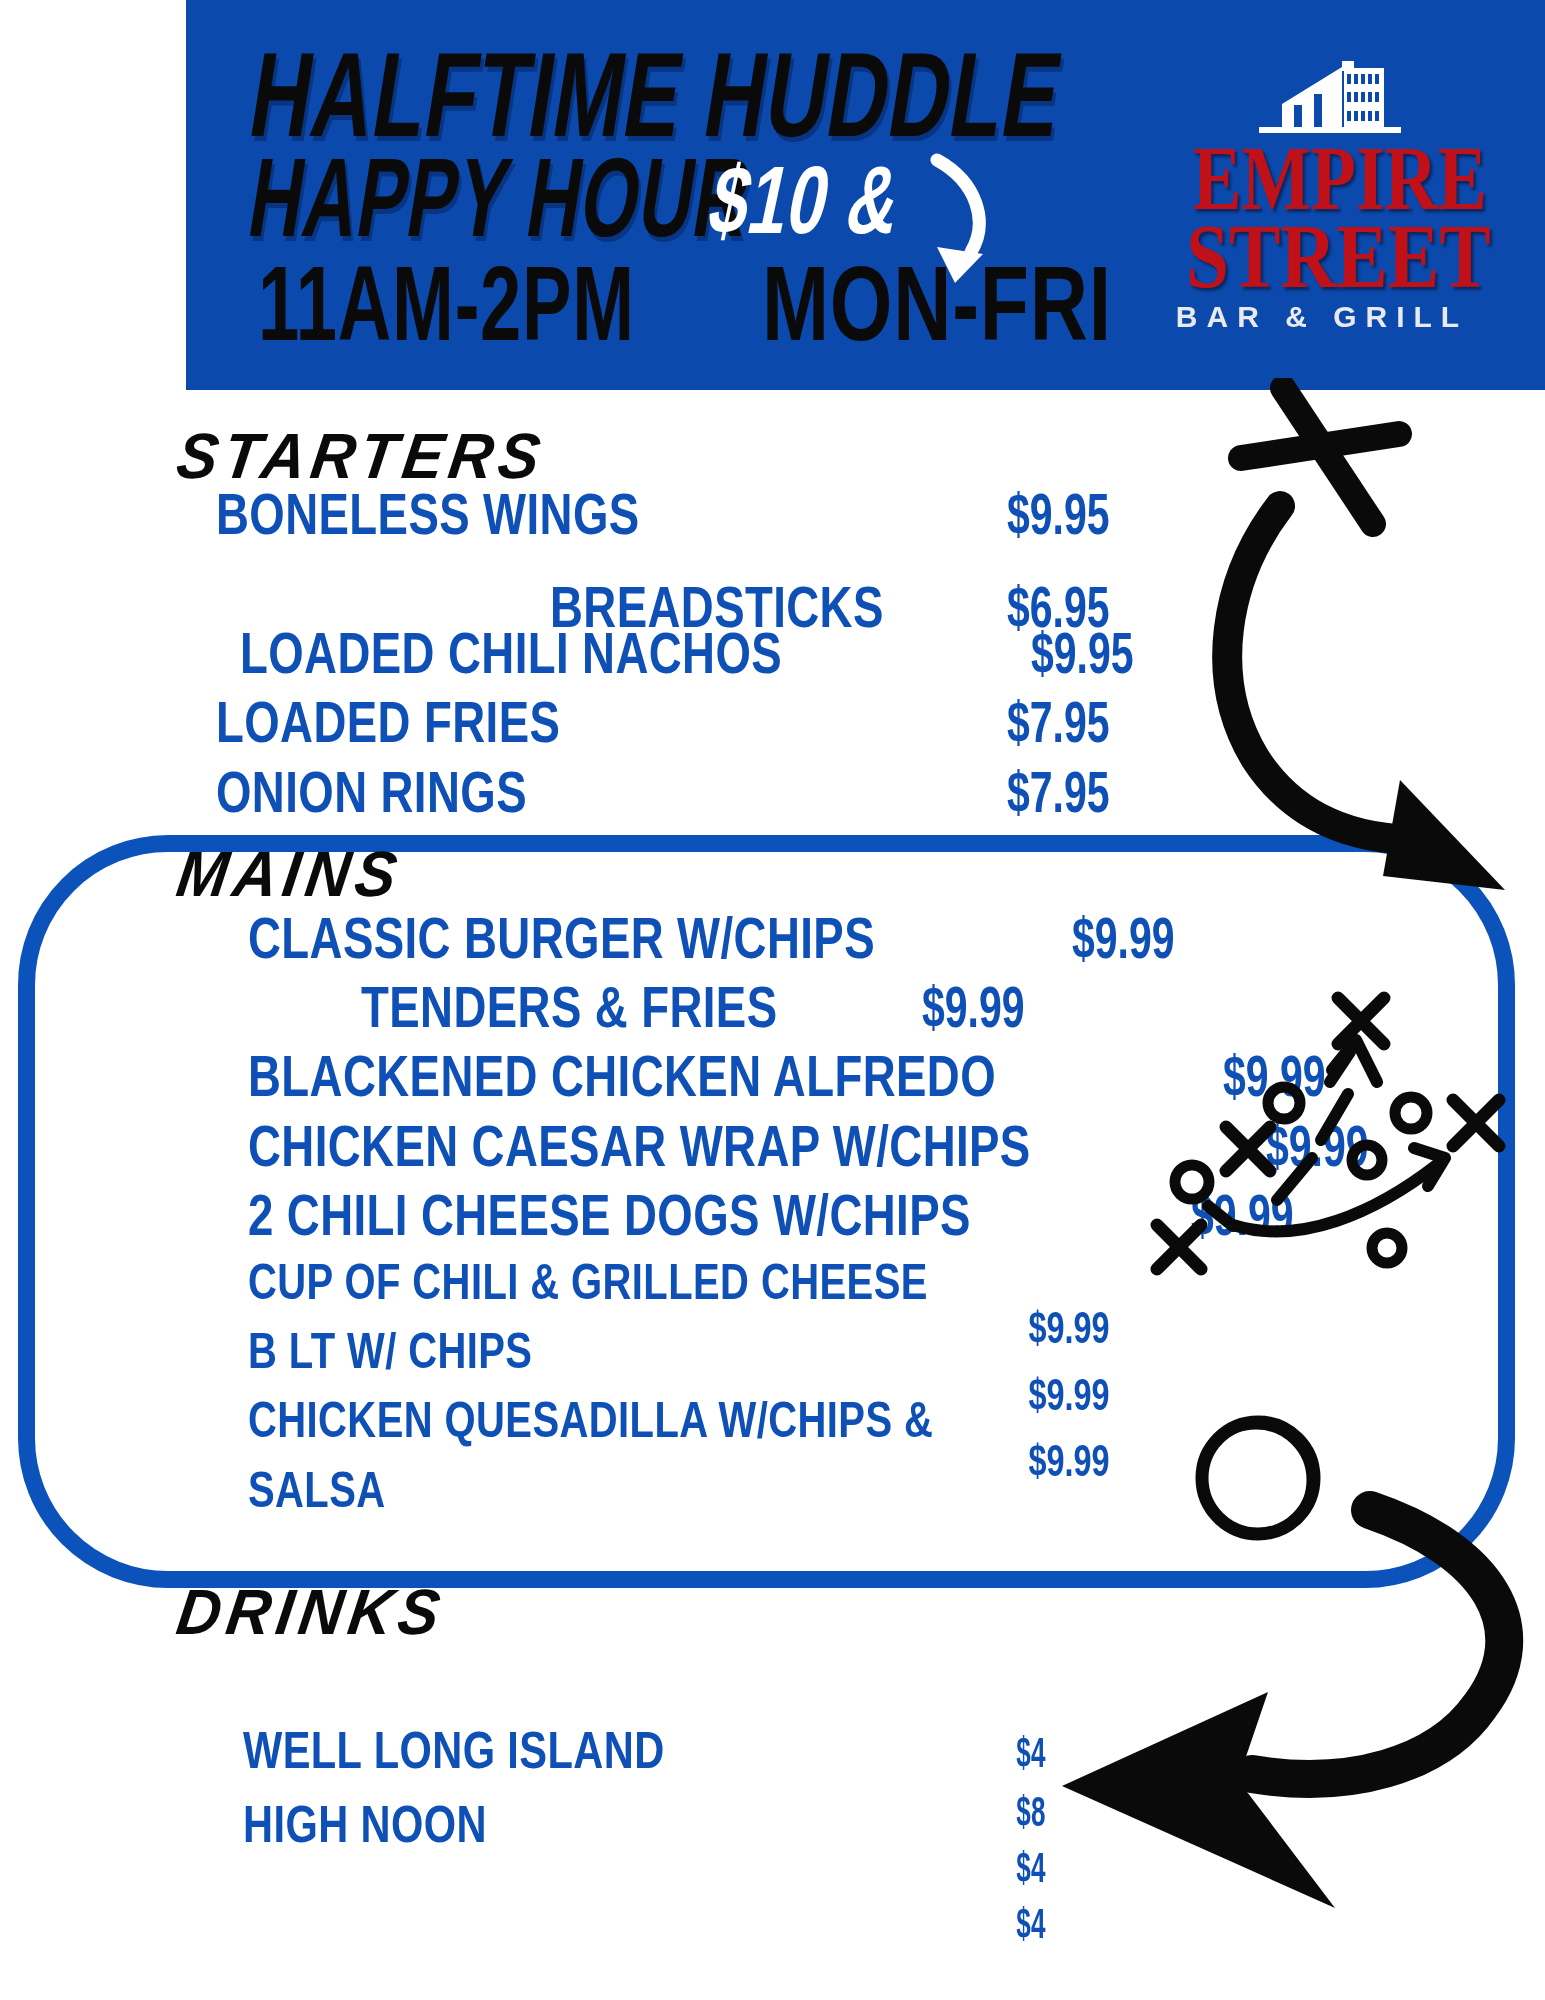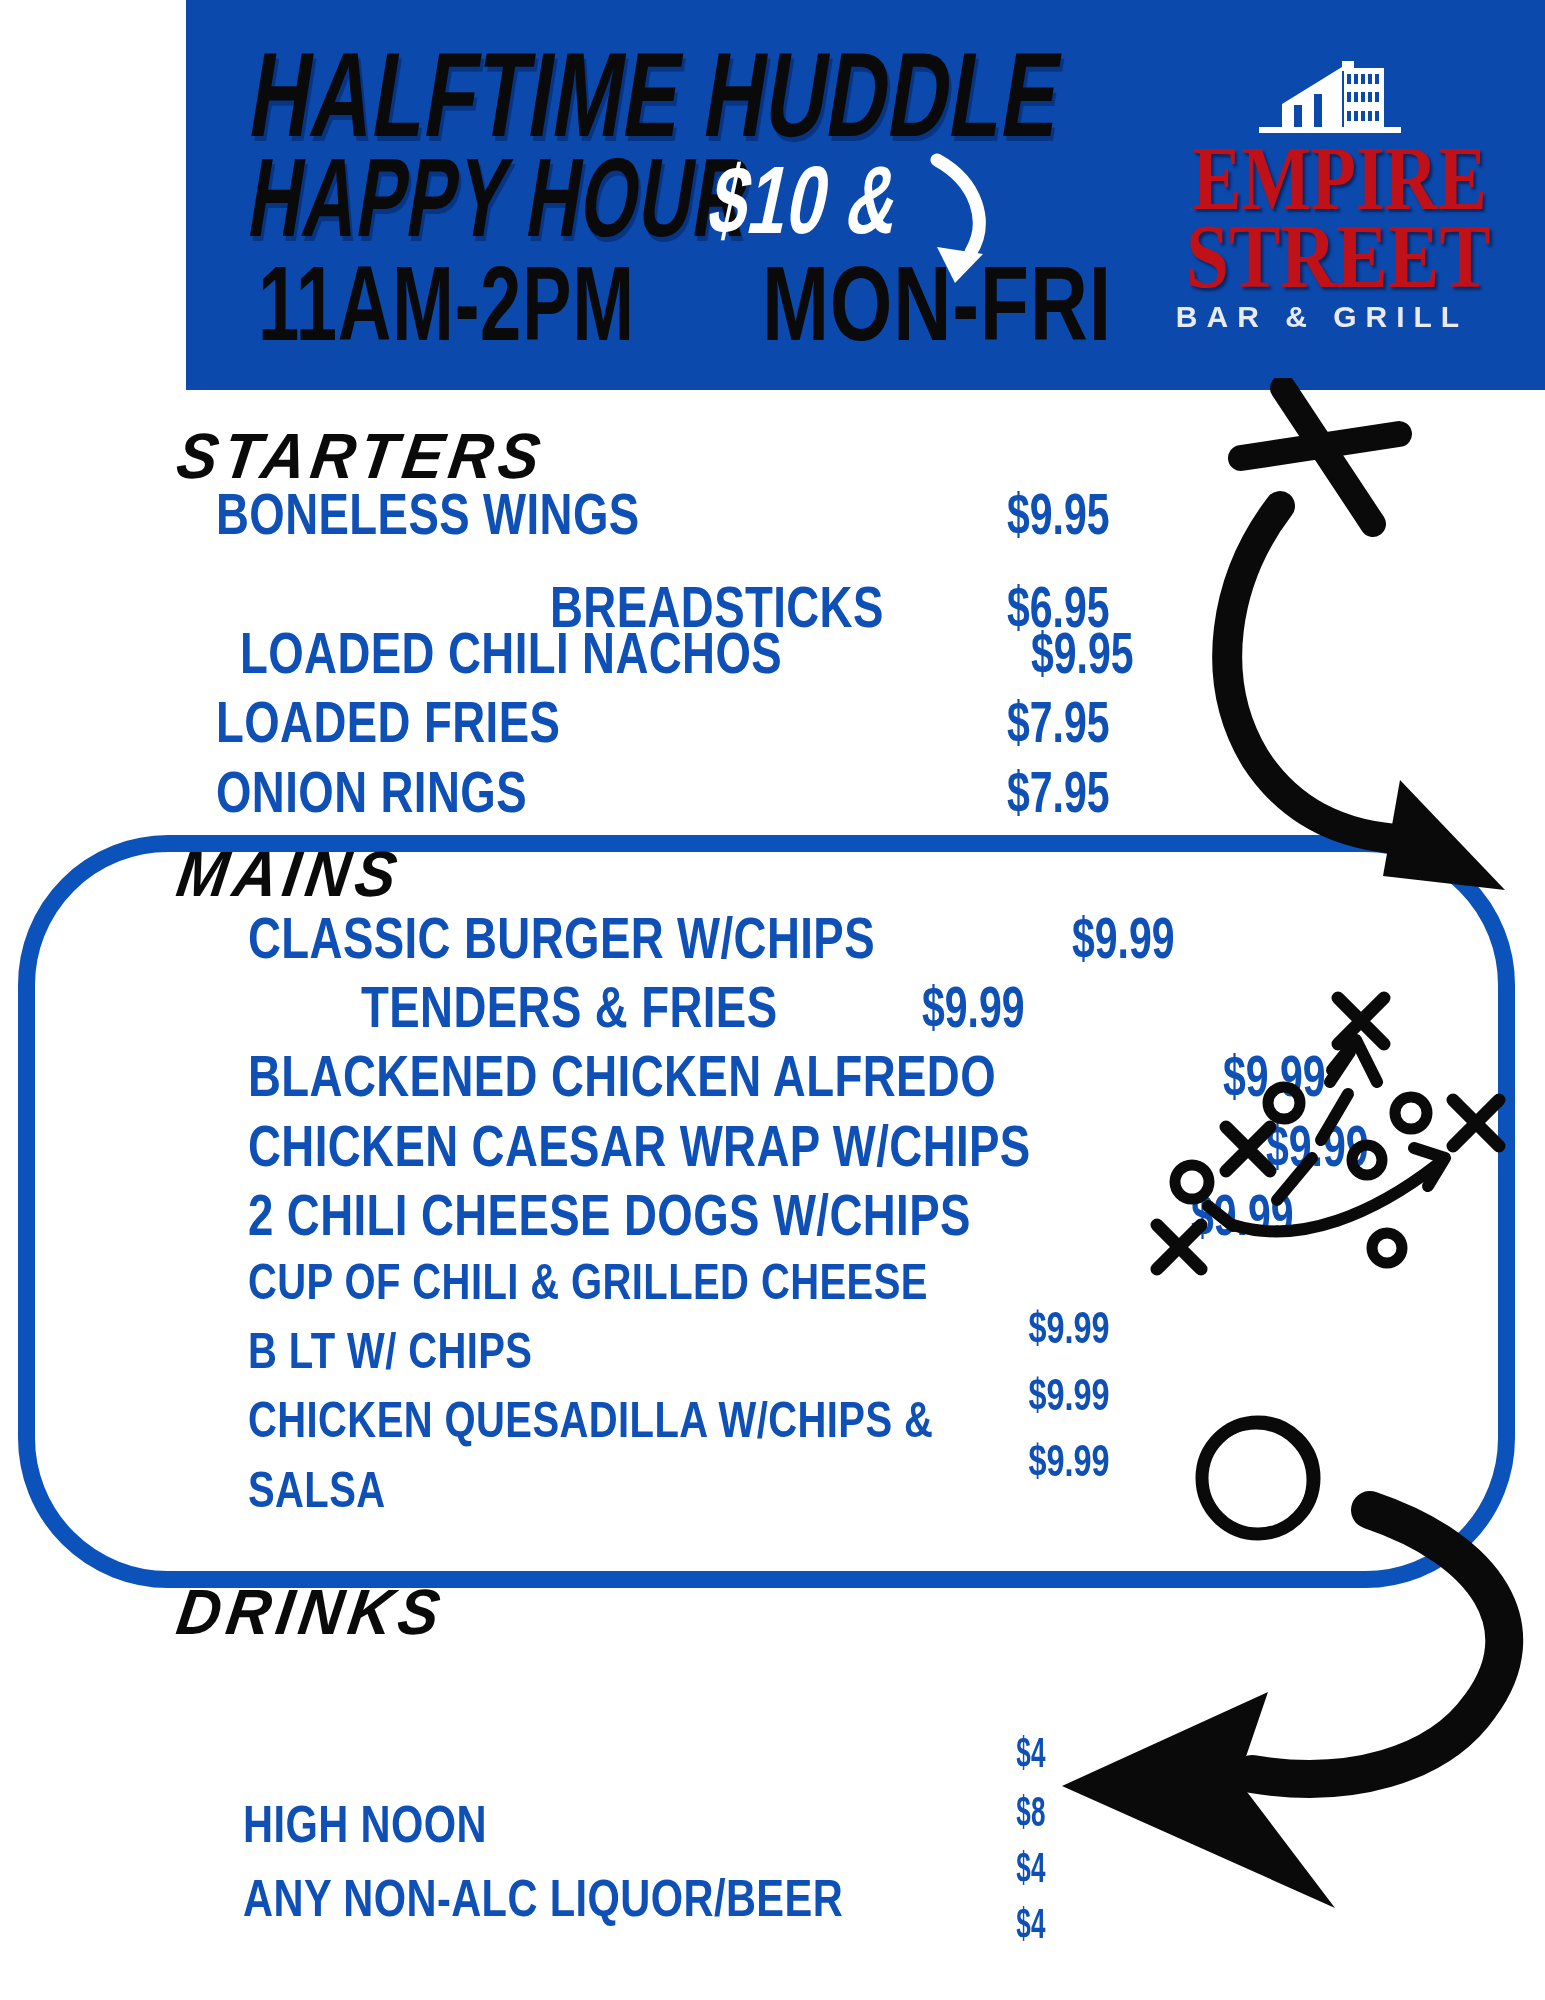--- a/index.html
+++ b/index.html
@@ -157,25 +157,25 @@
   </div>
   <div class="abs row txt-layer" style="left:980px;top:1372px;width:130px;height:44px;justify-content:flex-end;">
     <span class="pr t-price-sm">$9.99</span>
   </div>
   <div class="abs row txt-layer" style="left:980px;top:1438px;width:130px;height:44px;justify-content:flex-end;">
     <span class="pr t-price-sm">$9.99</span>
   </div>
 
   <div class="abs hand txt-layer" style="left:182px;top:1580px;">DRINKS</div>
 
+  <div class="abs row txt-layer" style="left:243px;top:1718px;width:700px;height:64px;">
+    <span class="nm t-drink">WELL LONG ISLAND</span>
+  </div>
   <div class="abs row txt-layer" style="left:243px;top:1792px;width:700px;height:64px;">
     <span class="nm t-drink">HIGH NOON</span>
-  </div>
-  <div class="abs row txt-layer" style="left:243px;top:1866px;width:700px;height:64px;">
-    <span class="nm t-drink">ANY NON-ALC LIQUOR/BEER</span>
   </div>
 
   <div class="abs row txt-layer" style="left:960px;top:1733px;width:86px;height:40px;justify-content:flex-end;">
     <span class="pr-narrow nm t-drink-pr" style="transform:scaleX(.62);">$4</span>
   </div>
   <div class="abs row txt-layer" style="left:960px;top:1792px;width:86px;height:40px;justify-content:flex-end;">
     <span class="pr-narrow nm t-drink-pr" style="transform:scaleX(.62);">$8</span>
   </div>
   <div class="abs row txt-layer" style="left:960px;top:1848px;width:86px;height:40px;justify-content:flex-end;">
     <span class="pr-narrow nm t-drink-pr" style="transform:scaleX(.62);">$4</span>

